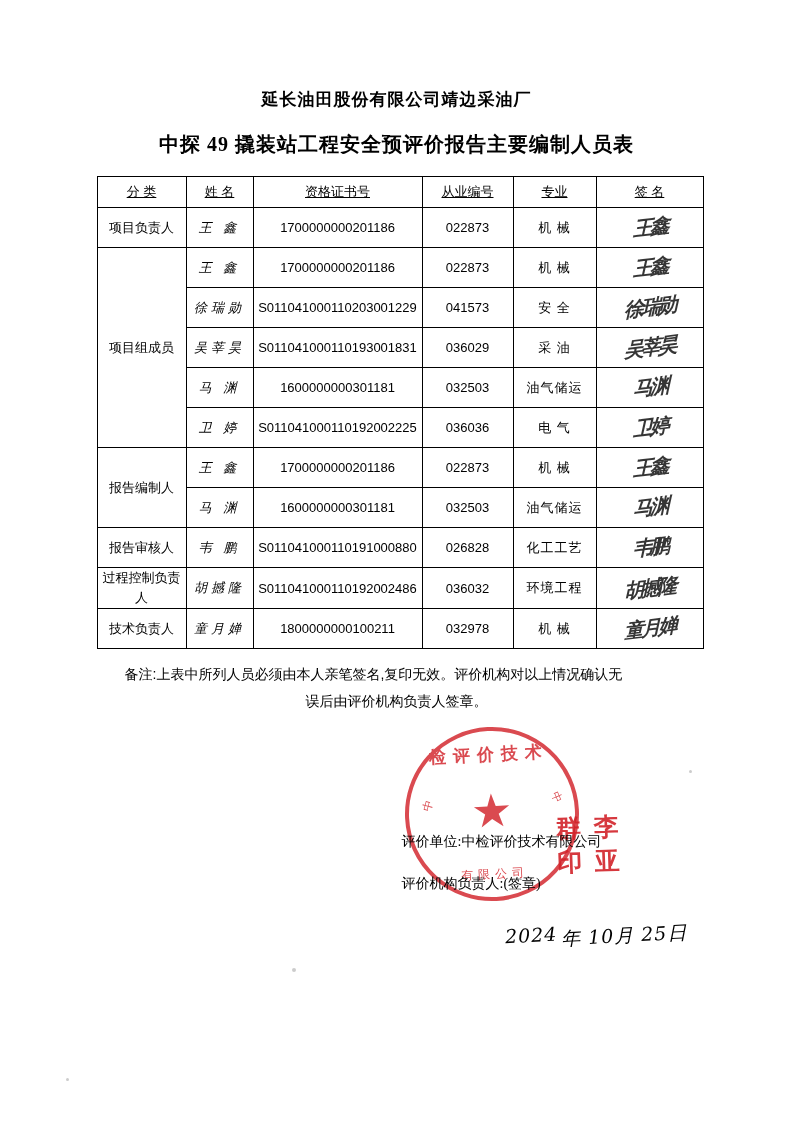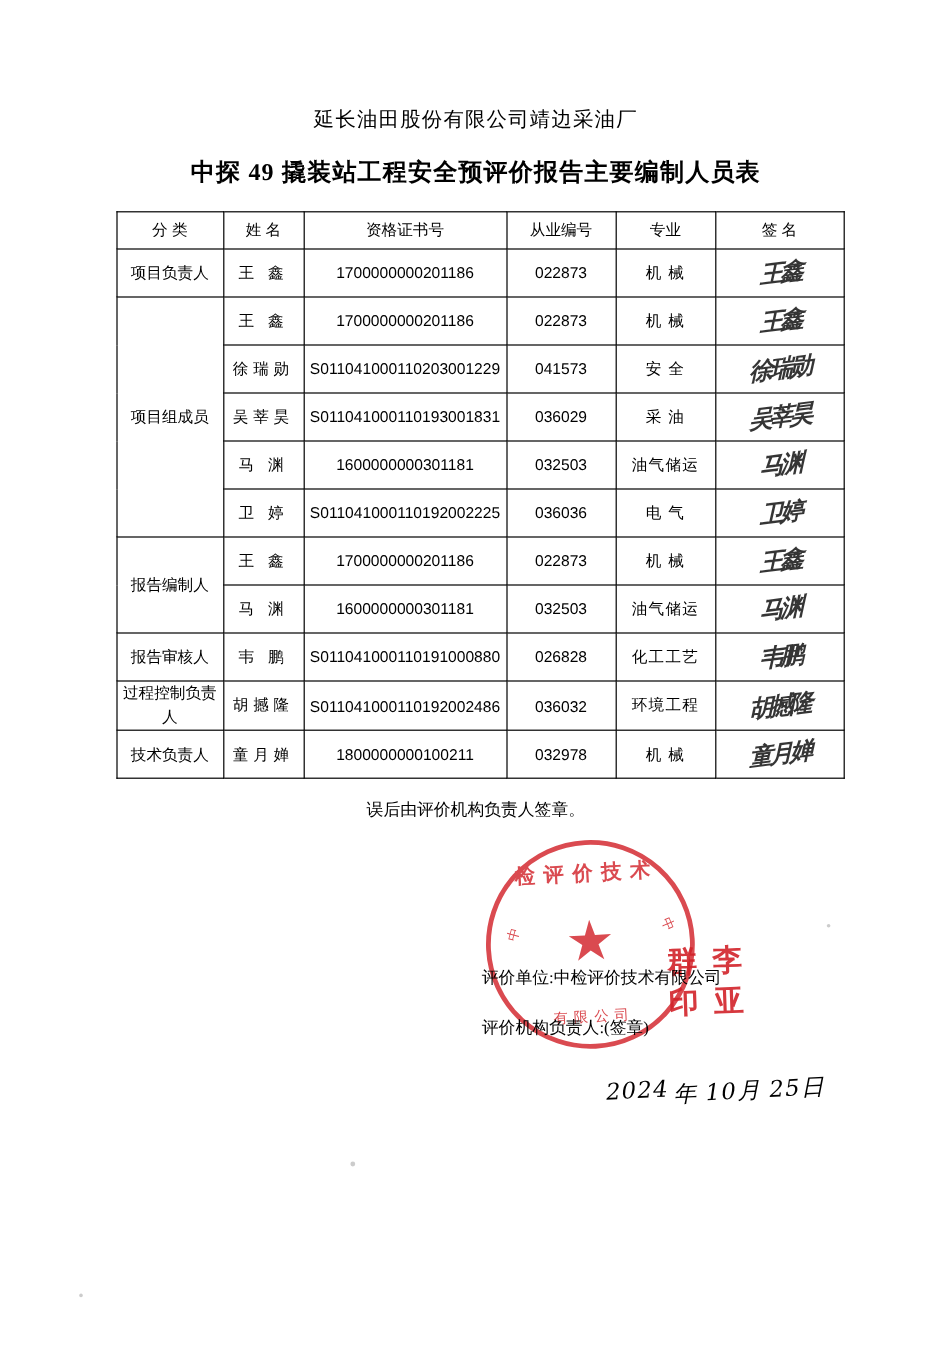--- a/index.html
+++ b/index.html
@@ -20,21 +20,21 @@
     width: 793px;
     height: 1123px;
     box-sizing: border-box;
   }
   .title-block {
     text-align: center;
     padding-top: 88px;
   }
   .title-line1 {
     font-size: 17px;
-    font-weight: normal;
+    font-weight: bold;
     letter-spacing: 1px;
     line-height: 24px;
   }
   .title-line2 {
     font-size: 20px;
     font-weight: bold;
     letter-spacing: 1px;
     line-height: 24px;
     margin-top: 20px;
   }
@@ -53,33 +53,35 @@
     text-align: center;
     vertical-align: middle;
     padding: 0;
     font-weight: normal;
     font-family: "Liberation Sans", "DejaVu Sans", sans-serif;
   }
   table.main th {
     height: 30px;
     font-size: 13px;
     font-family: "Liberation Sans", "DejaVu Sans", sans-serif;
+    text-decoration: underline;
   }
   .col-cat { width: 88px; }
   .col-name { width: 66px; margin-top: 10px; }
   .col-cert { width: 168px; }
   .col-empno { width: 90px; }
   .col-major { width: 82px; }
   .col-sign { width: 106px; }
 
   td.row-cell {
     height: 39px;
   }
   .name-cell {
     letter-spacing: 4px;
+    font-style: italic;
   }
   .cert-cell {
     font-family: "Liberation Sans", "DejaVu Sans", sans-serif;
     font-size: 13px;
     letter-spacing: 0px;
   }
   .cat-cell {
     line-height: 20px;
   }
   .major-cell {
@@ -324,20 +326,21 @@
           <td class="row-cell cert-cell">1800000000100211</td>
           <td class="row-cell cert-cell">032978</td>
           <td class="row-cell major-cell">机 械</td>
           <td class="row-cell sig-cell"><span class="sig">童月婵</span></td>
         </tr>
       </tbody>
     </table>
   </div>
 
   <div class="note">
+    <div>备注:上表中所列人员必须由本人亲笔签名,复印无效。评价机构对以上情况确认无</div>
     <div class="cont">误后由评价机构负责人签章。</div>
   </div>
 
   <div class="footer">
 
     <div class="seal">
       <div class="seal-text-top">检评价技术</div>
       <div class="seal-left">中</div>
       <div class="seal-right">中</div>
       <div class="star">★</div>

